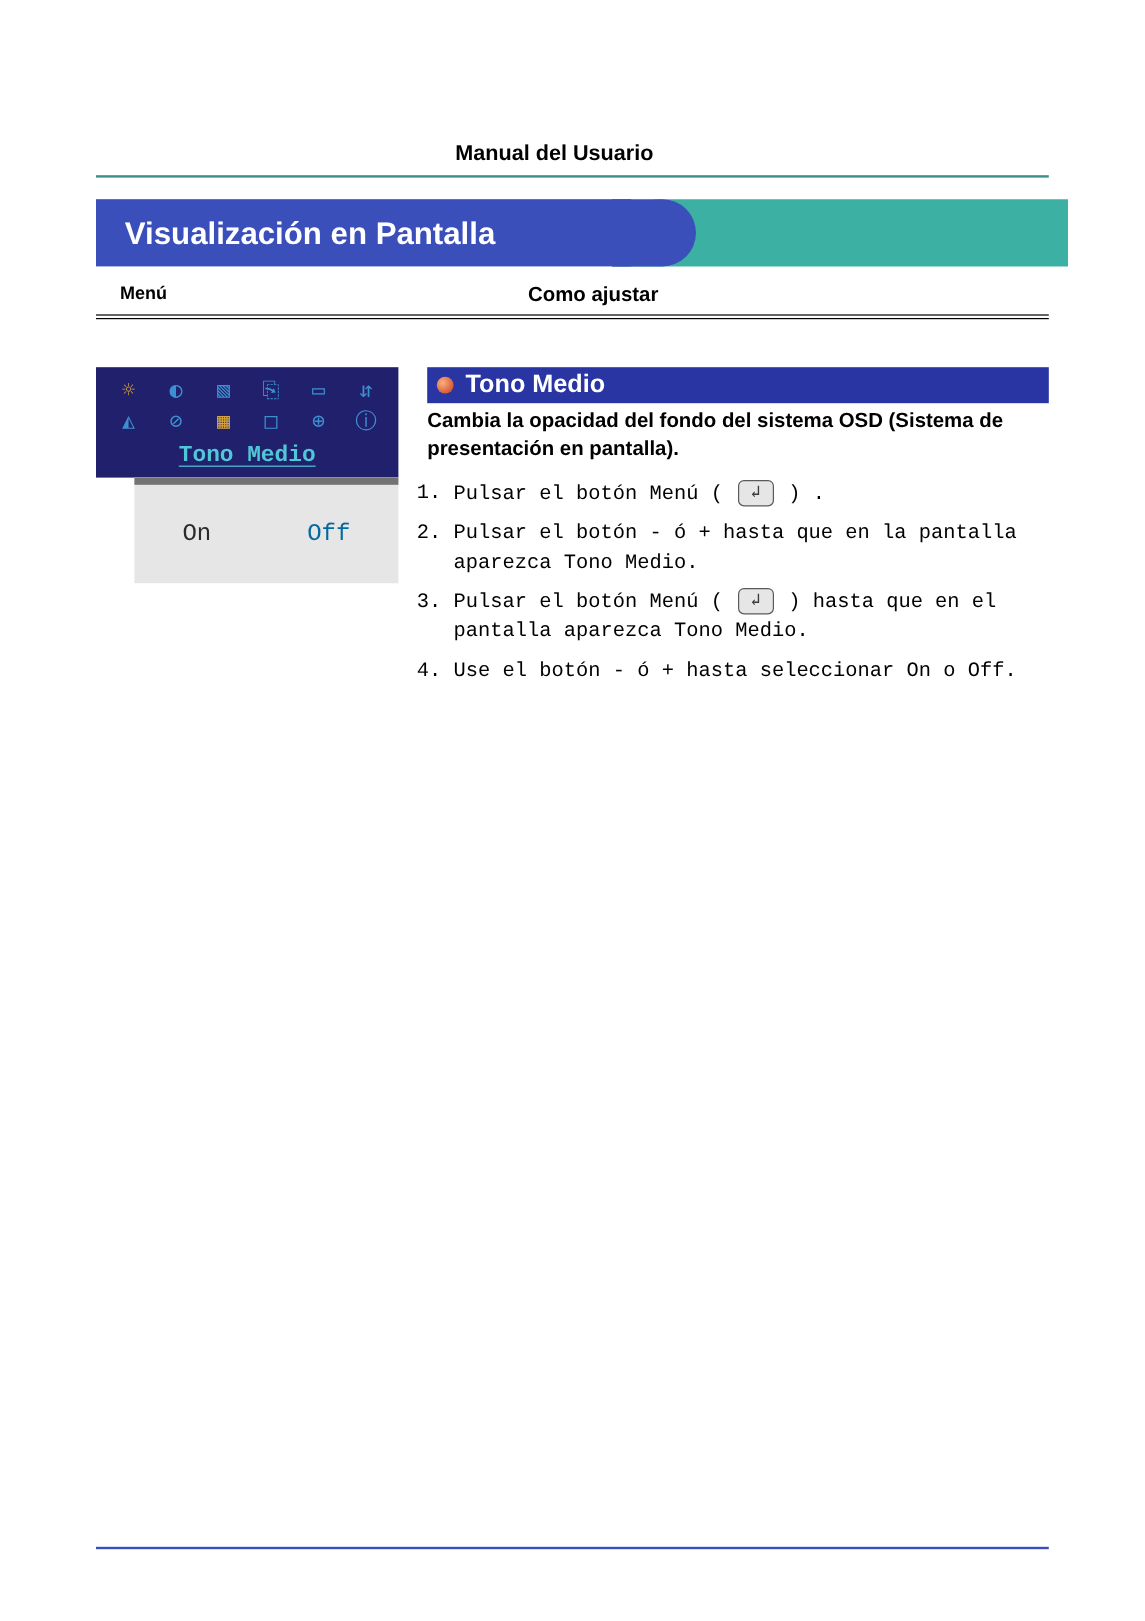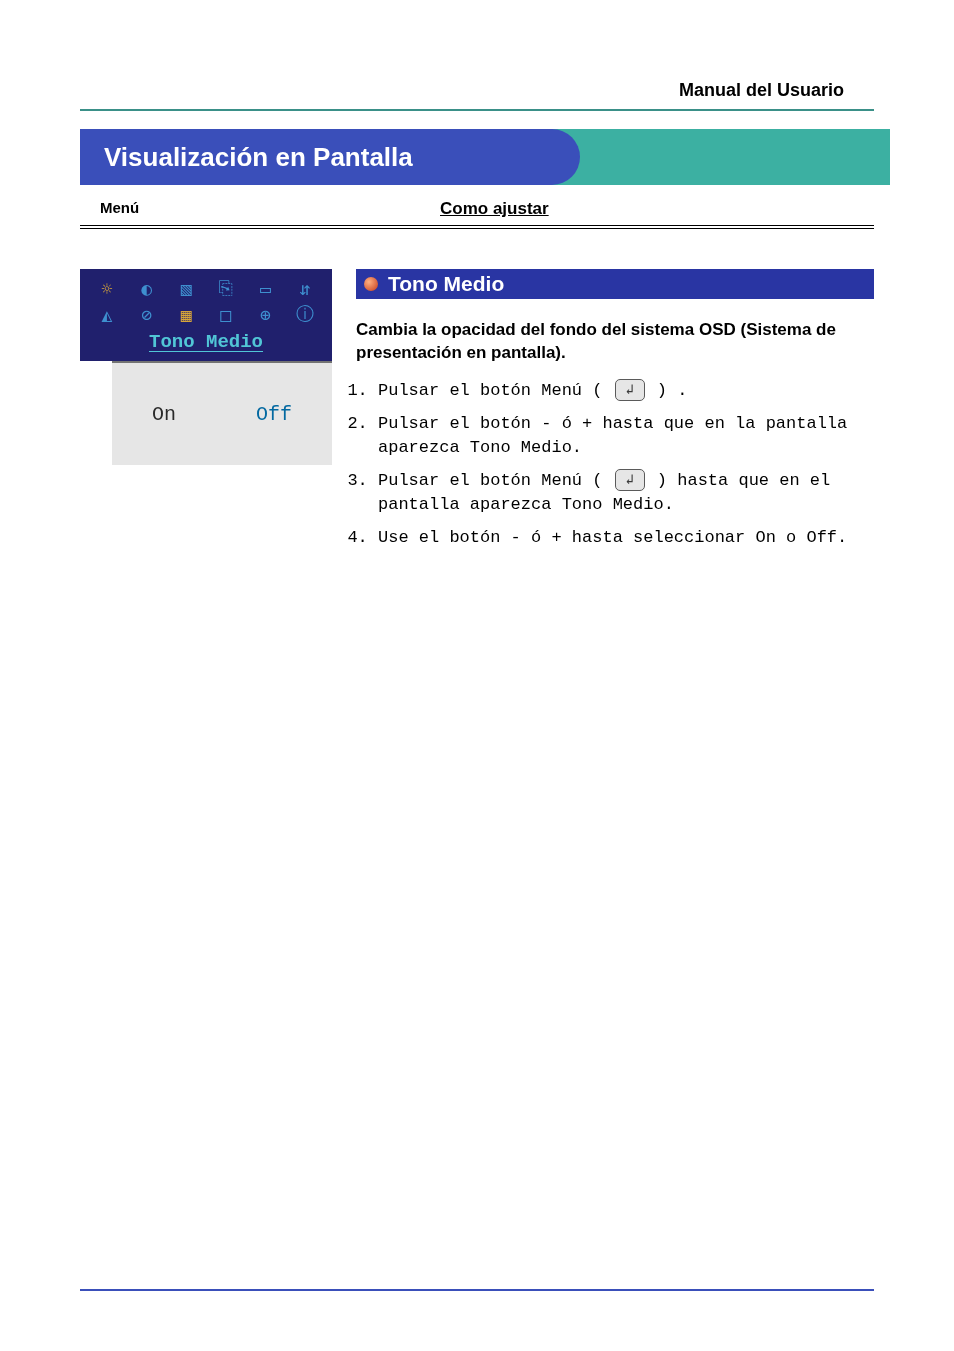--- a/index.html
+++ b/index.html
@@ -10,25 +10,26 @@
       height: 1351px;
       position: relative;
     }
     .page-content {
       padding: 80px 80px 0 80px;
     }
     .header-area {
       margin-bottom: 12px;
     }
     .header-title {
-      text-align: right;
+      text-align: center;
       font-weight: bold;
       font-size: 18px;
       color: #000;
       padding-right: 30px;
+      margin-top: 37px;
     }
     .header-rule {
       margin-top: 8px;
       border: none;
       border-top: 2px solid #3a9088;
     }
     .title-band {
       position: relative;
       height: 48px;
       margin-top: 18px;
@@ -77,21 +78,20 @@
       margin-bottom: 6px;
     }
     .col-menu {
       width: 340px;
       font-weight: bold;
       font-size: 15px;
     }
     .col-adjust {
       font-weight: bold;
       font-size: 17px;
-      text-decoration: underline;
     }
     .double-rule {
       height: 4px;
       border-top: 1px solid #000;
       border-bottom: 1px solid #000;
       margin-bottom: 40px;
     }
     .main-row {
       display: flex;
       gap: 24px;
@@ -128,27 +128,27 @@
       color: #51c6d6;
       font-family: 'Courier New', monospace;
       font-weight: bold;
       font-size: 19px;
       margin-top: 4px;
       text-decoration: underline;
       text-underline-offset: 4px;
     }
     .osd-bottom {
       background: #e6e6e6;
-      height: 104px;
+      height: 88px;
       display: flex;
       align-items: center;
       justify-content: space-around;
       font-family: 'Courier New', monospace;
       font-size: 20px;
-      border-top: 2px solid #737373;
+      border-top: 6px solid #737373;
       margin-left: 32px;
     }
     .osd-opt-on { color: #2a2a2a; }
     .osd-opt-off { color: #0369a1; }
     
     .right-col {
       flex: 1;
       min-width: 0;
     }
     .section-band {
@@ -168,21 +168,21 @@
     }
     .section-title {
       color: #fff;
       font-weight: bold;
       font-size: 21px;
     }
     .section-desc {
       font-weight: bold;
       font-size: 17px;
       line-height: 1.35;
-      margin-top: 20px;
+      margin-top: 4px;
       margin-bottom: 14px;
     }
     .steps {
       list-style: decimal;
       padding-left: 22px;
     }
     .steps li {
       font-size: 17px;
       line-height: 1.45;
       margin-bottom: 8px;

